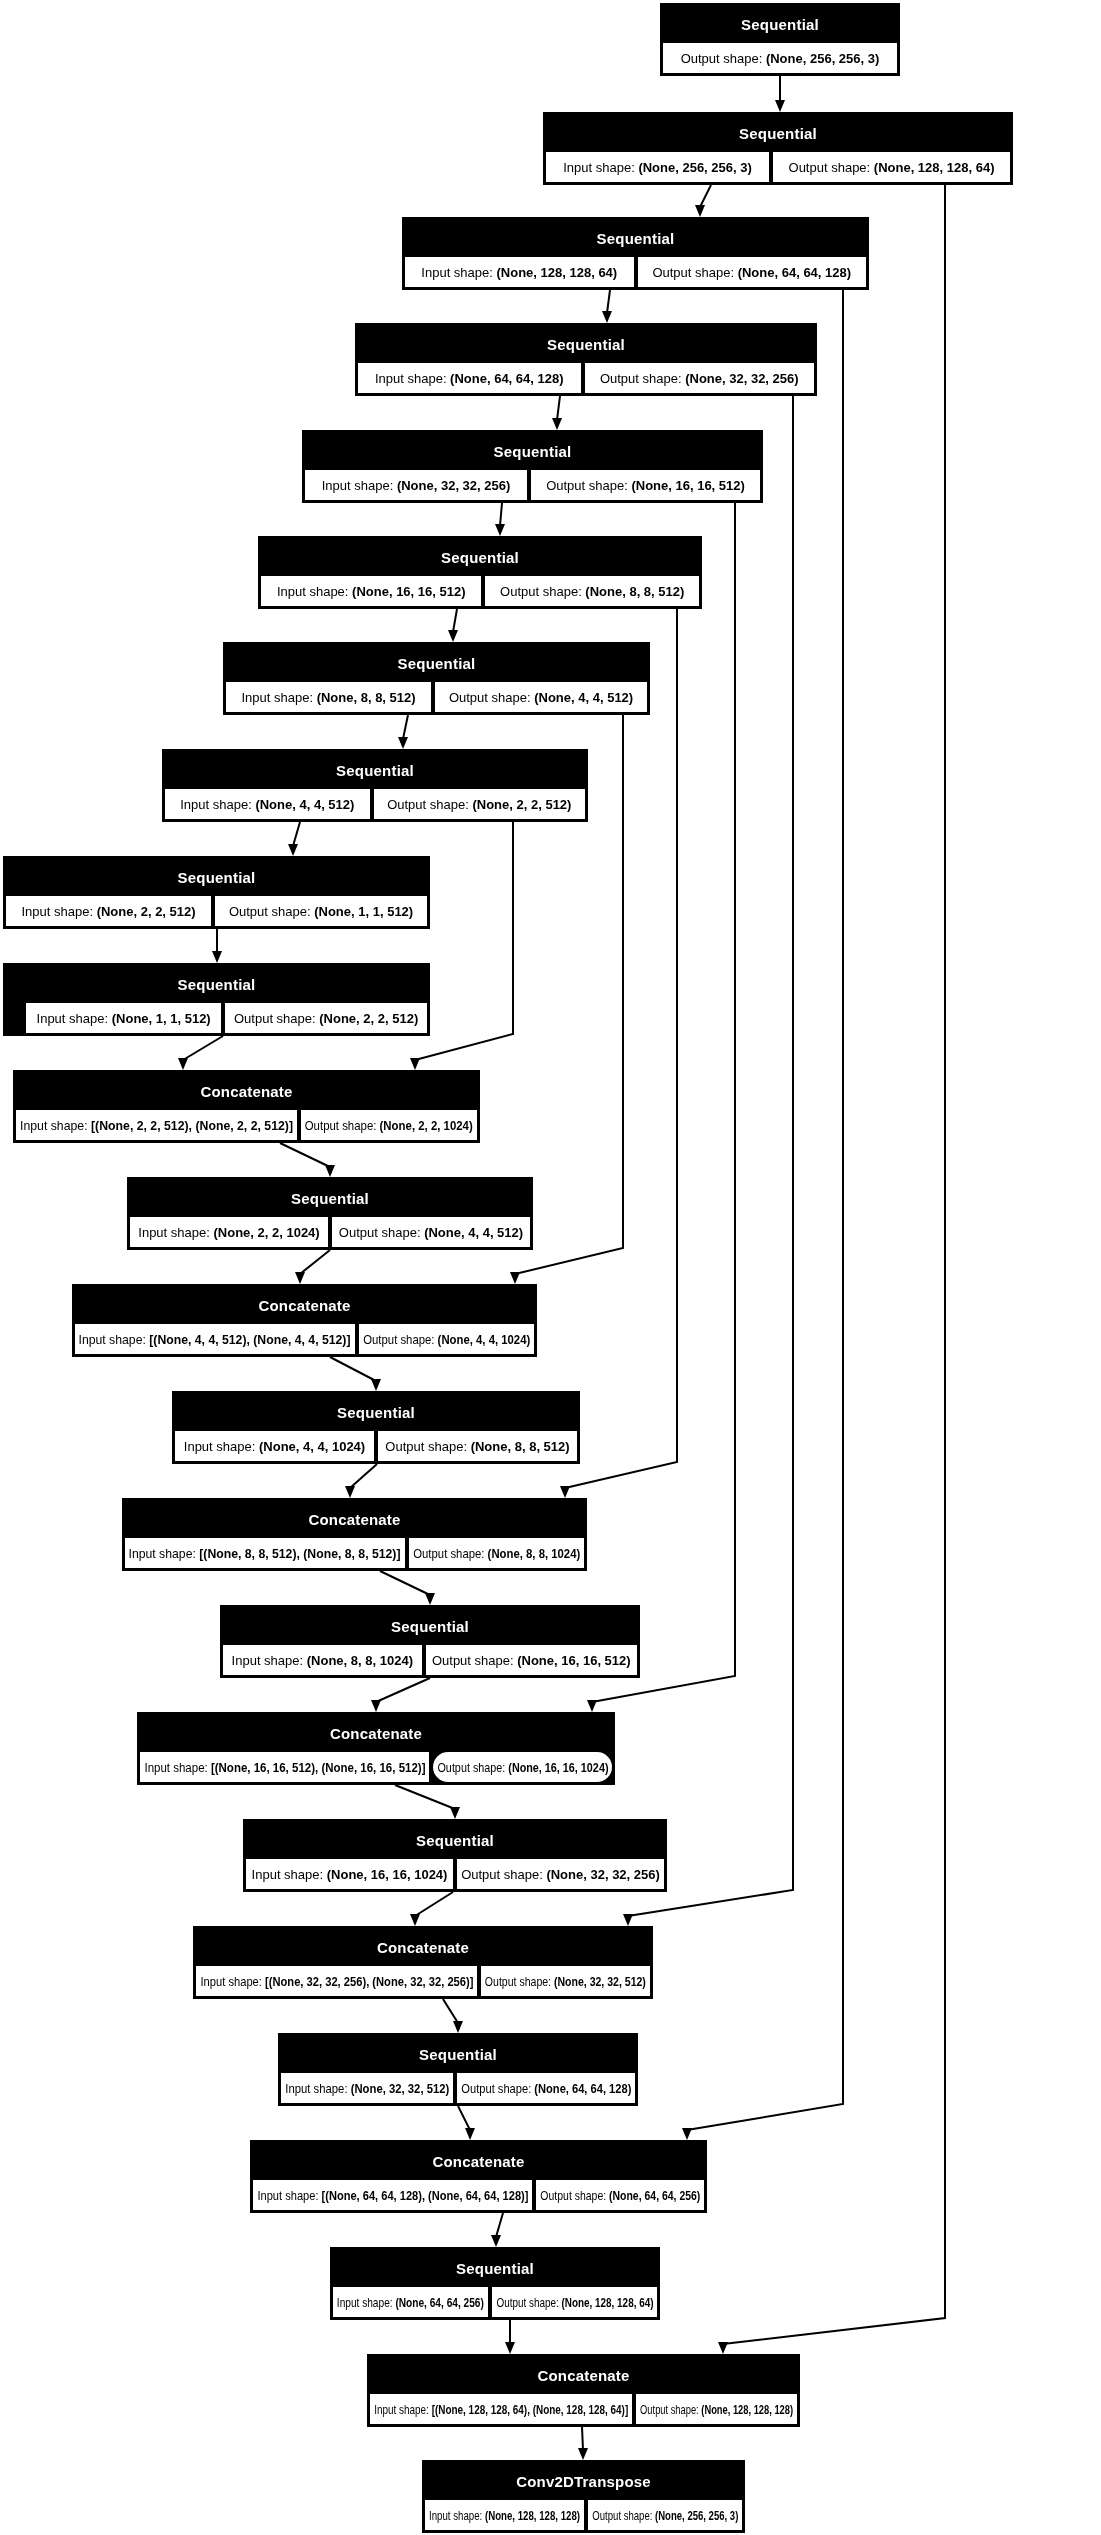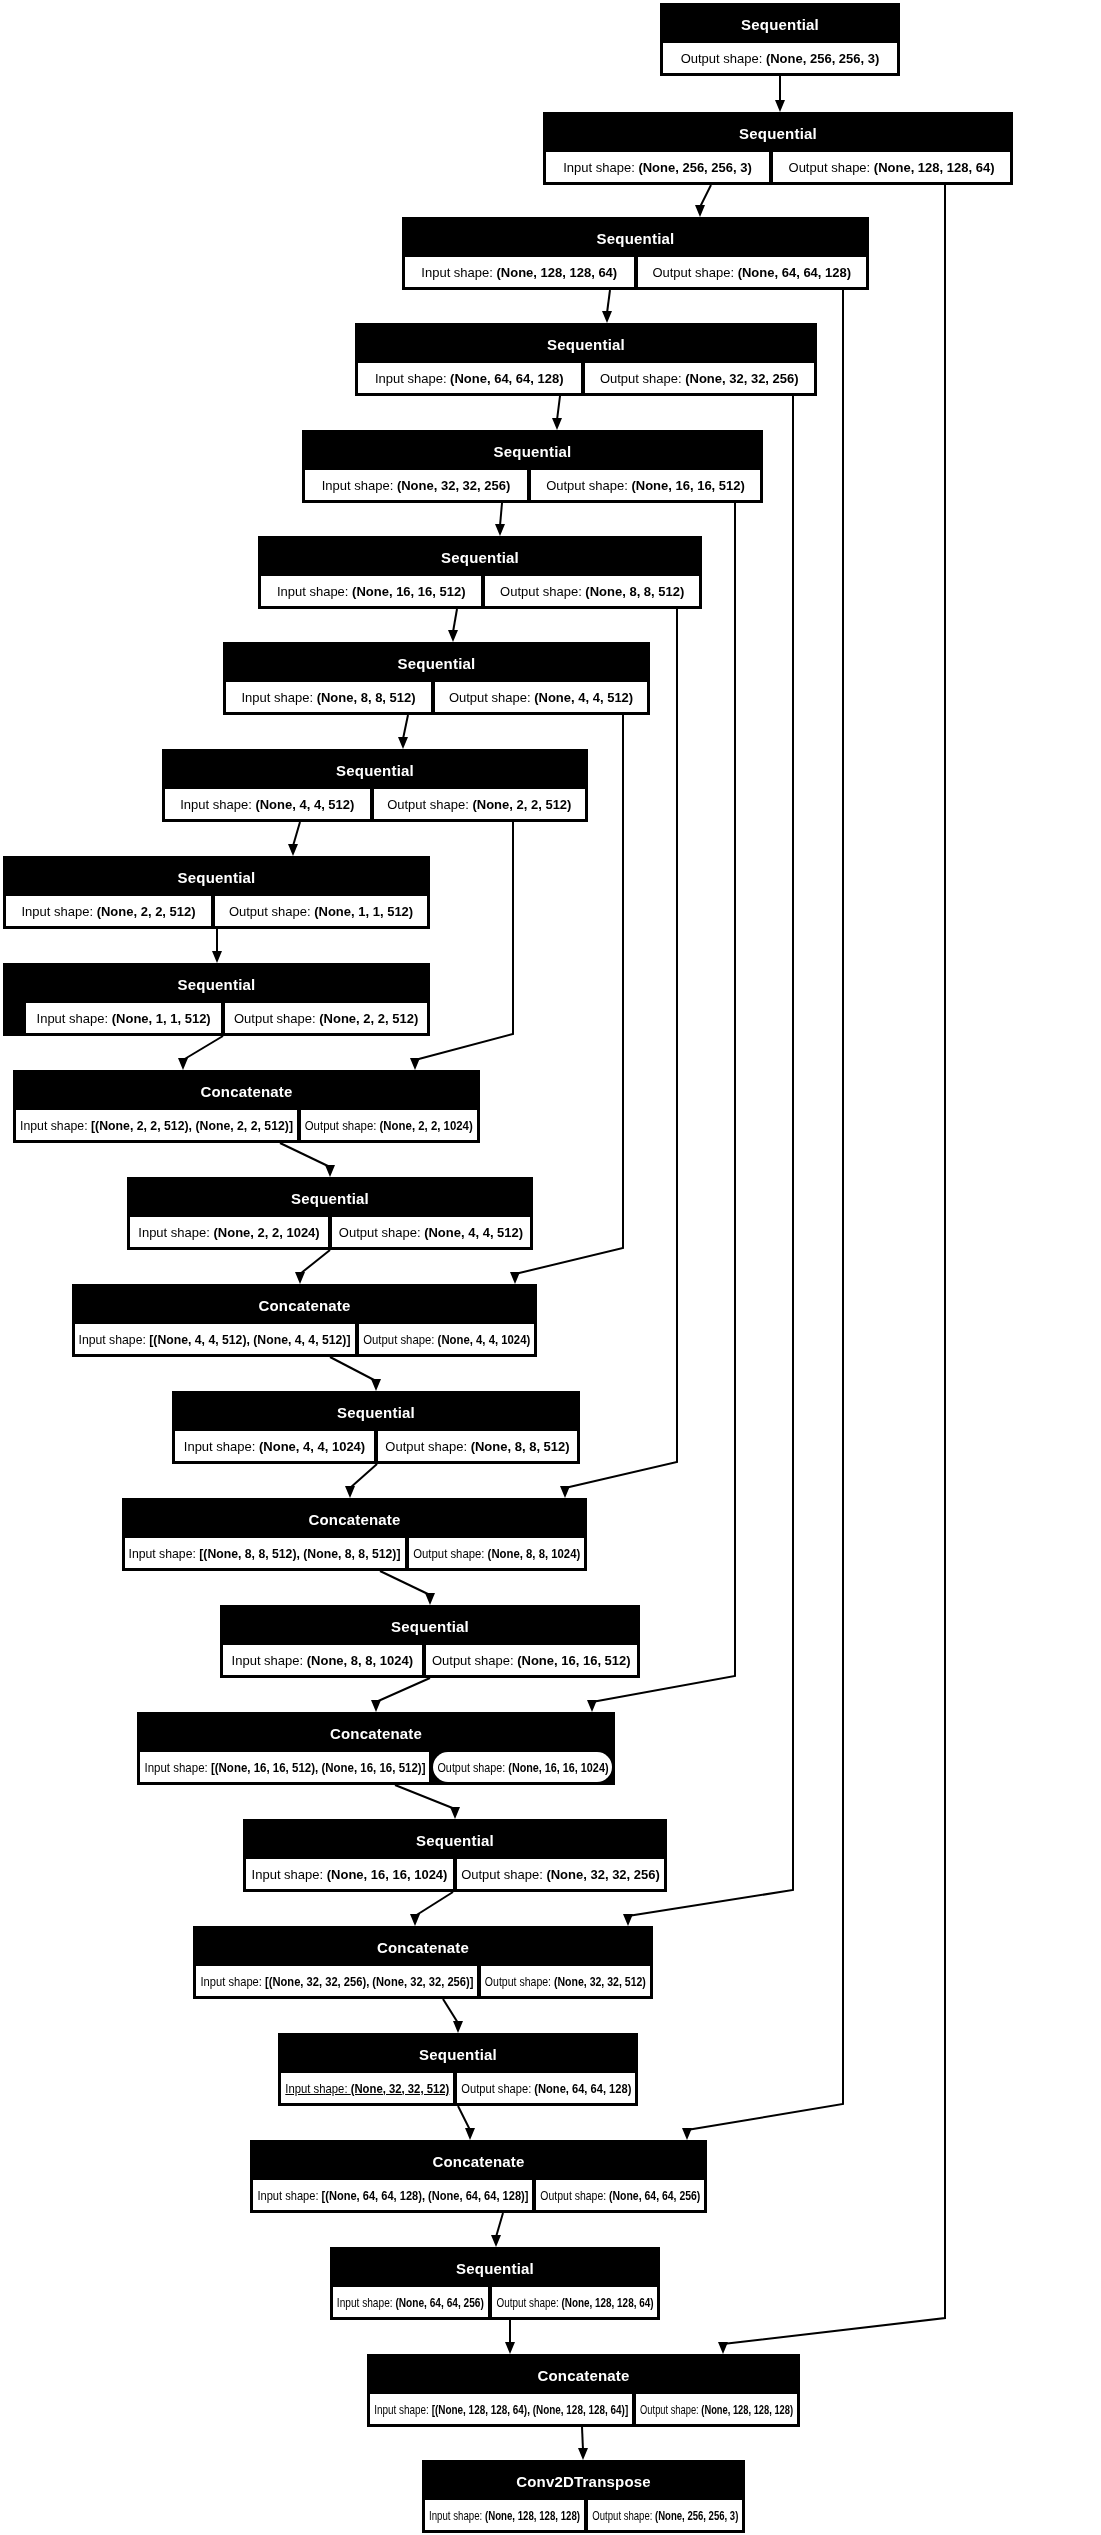--- a/index.html
+++ b/index.html
@@ -296,21 +296,21 @@
         <span class="fit" style="transform: scaleX(0.858659);"><span>Input shape: </span><b>[(None, 32, 32, 256), (None, 32, 32, 256)]</b></span>
       </div>
       <div class="cell" style="flex-grow: 33;">
         <span class="fit" style="transform: scaleX(0.810127);"><span>Output shape: </span><b>(None, 32, 32, 512)</b></span>
       </div>
     </div>
   </div>
     <div class="node" style="left: 278px; top: 2033px; width: 360px;">
     <div class="n-title">Sequential</div>
     <div class="n-cells">
-      <div class="cell" style="flex-grow: 32; text-decoration: underline;">
+      <div class="cell" style="flex-grow: 32;">
         <span class="fit" style="transform: scaleX(0.86945);"><span>Input shape: </span><b>(None, 32, 32, 512)</b></span>
       </div>
       <div class="cell" style="flex-grow: 33;">
         <span class="fit" style="transform: scaleX(0.855413);"><span>Output shape: </span><b>(None, 64, 64, 128)</b></span>
       </div>
     </div>
   </div>
     <div class="node" style="left: 250px; top: 2140px; width: 457px;">
     <div class="n-title">Concatenate</div>
     <div class="n-cells">

